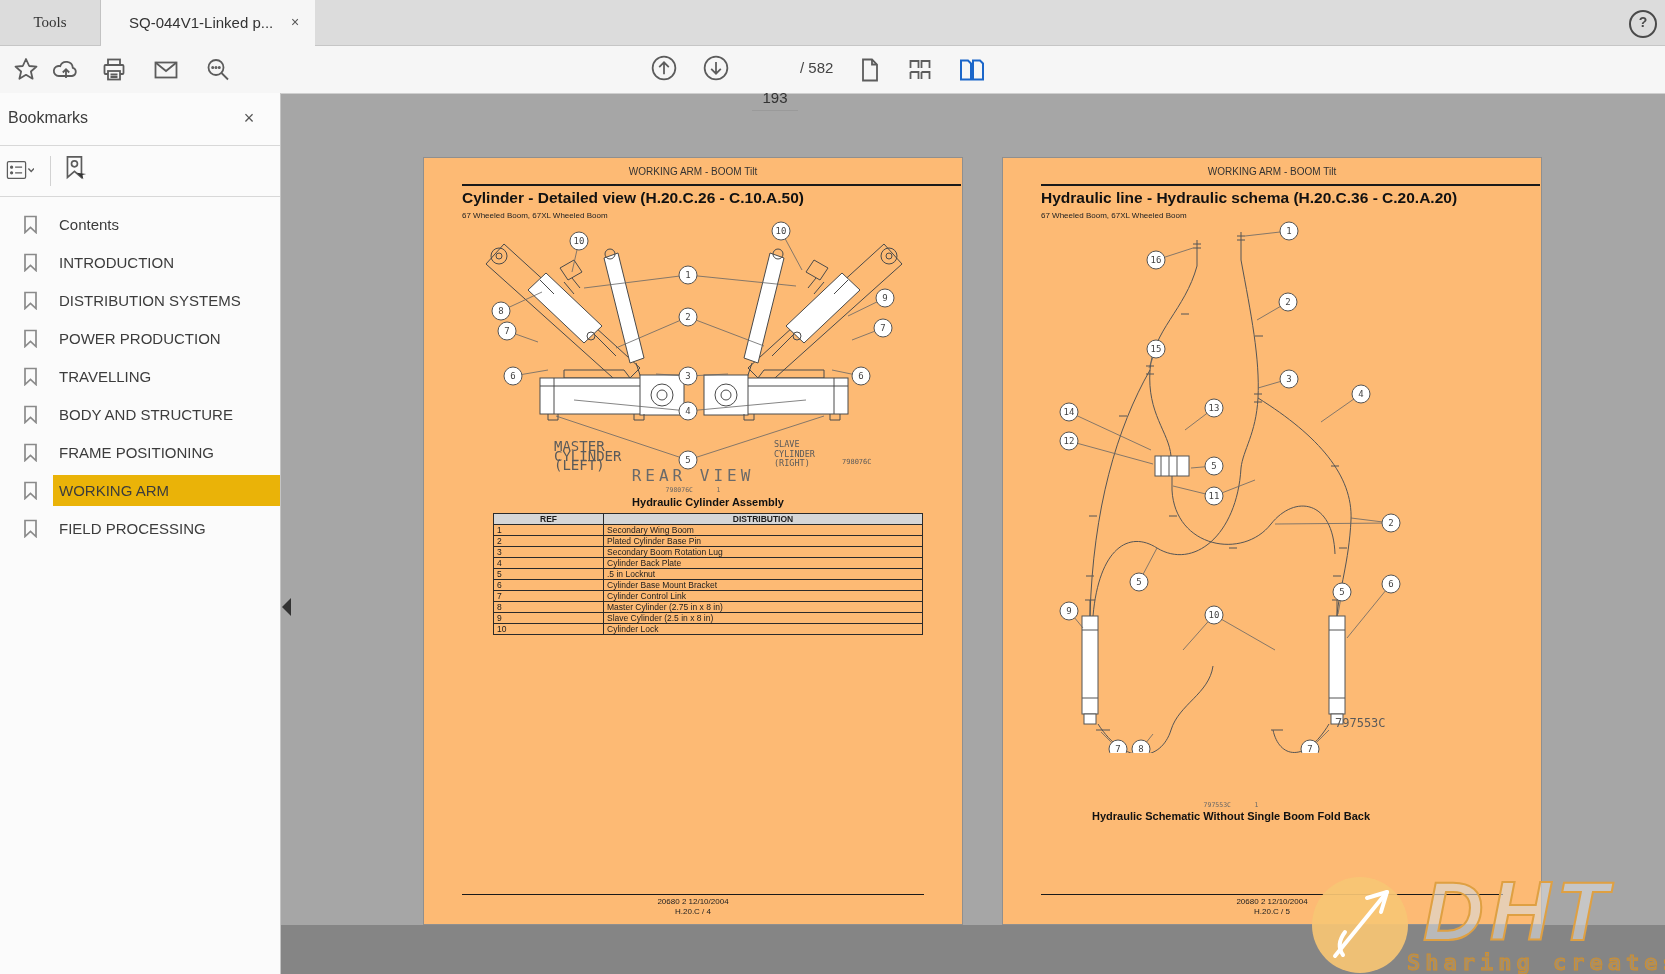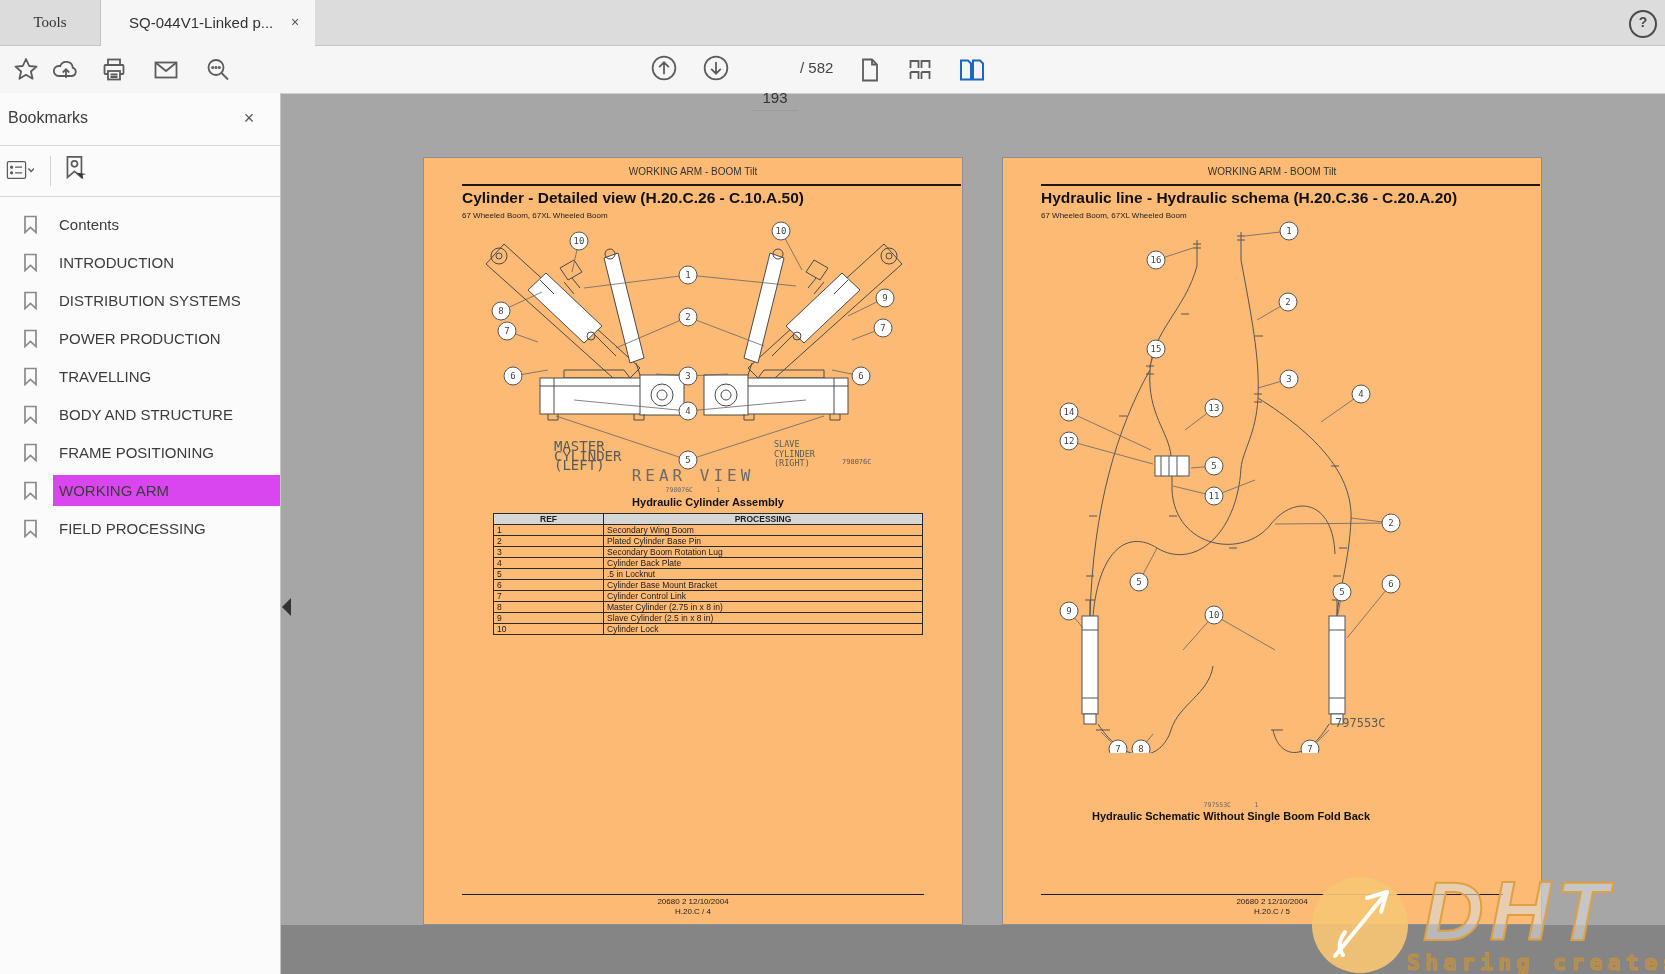--- a/index.html
+++ b/index.html
@@ -30,21 +30,21 @@
   .sb-title{position:absolute;left:8px;top:16px;font-size:16px;color:#3c3c3c;}
   .sb-close{position:absolute;right:20px;top:14px;font-size:18px;color:#555;width:22px;height:22px;text-align:center;line-height:22px;}
   .sb-div1{position:absolute;left:0;top:52px;width:280px;height:1px;background:#d8d8d8;}
   .sb-tools{position:absolute;left:0;top:53px;width:280px;height:50px;}
   .sb-sep{position:absolute;left:50px;top:10px;width:1px;height:30px;background:#d2d2d2;}
   .sb-div2{position:absolute;left:0;top:103px;width:280px;height:1px;background:#d8d8d8;}
   .bm-list{position:absolute;left:0;top:112px;width:280px;}
   .bm-item{display:flex;align-items:center;height:38px;padding-left:22px;cursor:default;}
   .bm-ribbon{width:17px;height:19px;flex:0 0 auto;}
   .bm-label{margin-left:14px;font-size:15px;color:#3c3c3c;flex:1;padding:7px 6px;white-space:nowrap;overflow:hidden;}
-  .bm-item.active .bm-label{background:#d946ef;}
+  .bm-item.active .bm-label{background:#eab308;}
   .collapse-handle{position:absolute;left:282px;top:598px;width:0;height:0;
     border-top:9px solid transparent;border-bottom:9px solid transparent;border-right:9px solid #333;}
   
   .darkband{position:absolute;left:281px;top:925px;width:1384px;height:49px;background:#858585;}
   .page{position:absolute;top:157px;width:540px;height:768px;background:#fdba74;border:1px solid #8f8f8f;box-sizing:border-box;}
   .page-l{left:423px;} .page-r{left:1002px;}
   .pg-header{position:absolute;left:0;top:8px;width:100%;text-align:center;font-size:10px;color:#333;}
   .pg-rule{position:absolute;left:38px;top:26px;width:499px;height:2px;background:#1a1a1a;}
   .pg-title{position:absolute;left:38px;top:31px;font-size:15.5px;font-weight:bold;color:#111;white-space:nowrap;}
   .pg-sub{position:absolute;left:38px;top:53px;font-size:8px;color:#222;}
@@ -350,21 +350,21 @@
 (RIGHT)</div>
   <div class="draft fig-id-l">798076C</div>
   <div class="draft rear-view">REAR VIEW</div>
   <div class="draft fig-ref-l">798076C      1</div>
   <div class="pg-cap-l">Hydraulic Cylinder Assembly</div>
 
   <table class="parts">
     <thead>
       <tr>
         <th class="col-ref">REF</th>
-        <th>PROCESSING</th>
+        <th>DISTRIBUTION</th>
       </tr>
     </thead>
     <tbody>
         <tr>
           <td>1</td>
           <td>Secondary Wing Boom</td>
         </tr>
         <tr>
           <td>2</td>
           <td>Plated Cylinder Base Pin</td>

